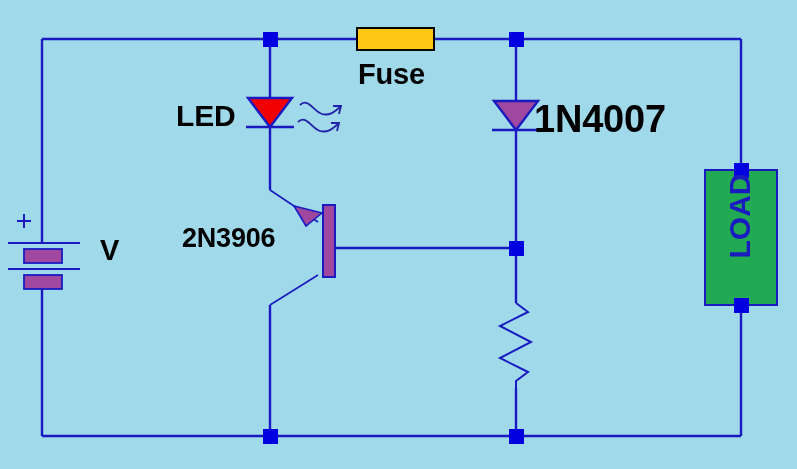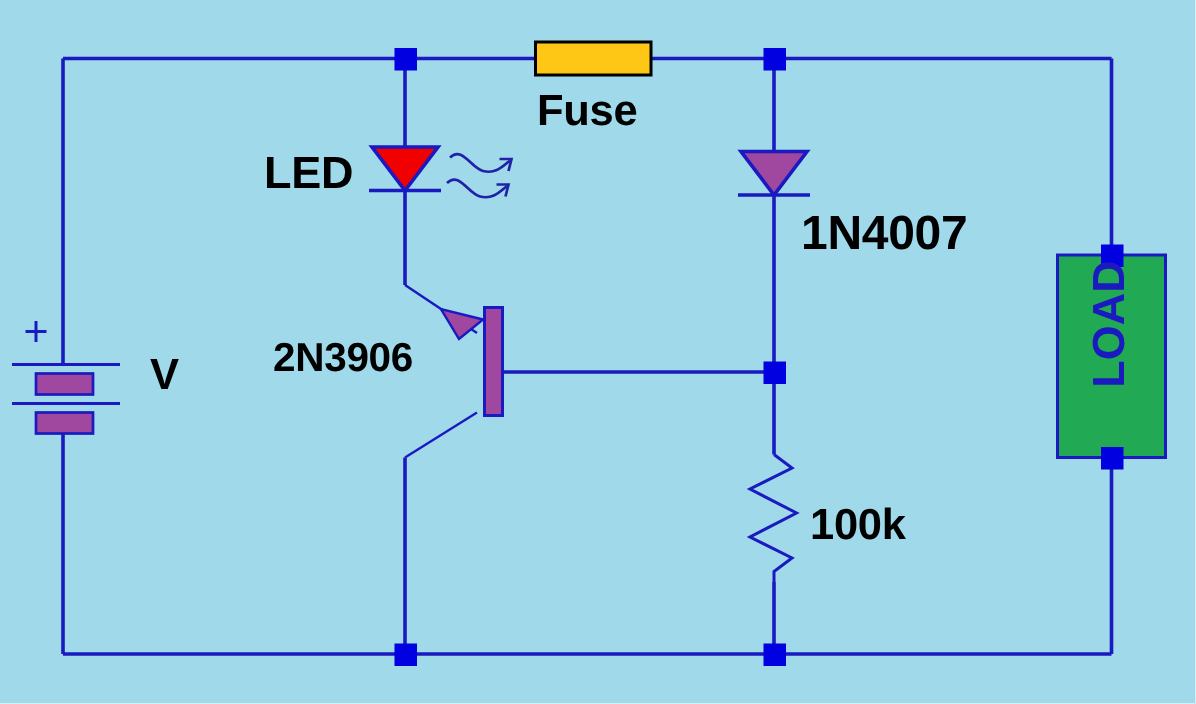--- a/index.html
+++ b/index.html
@@ -26,21 +26,21 @@
     position: absolute;
     font-family: "Liberation Sans", sans-serif;
     font-weight: bold;
     color: #000000;
     white-space: nowrap;
     line-height: 1;
     letter-spacing: -0.2px;
   }
   #lbl-led   { left: 176px; top: 101px; font-size: 30px; }
   #lbl-fuse  { left: 358px; top: 60px;  font-size: 29px; }
-  #lbl-diode { left: 534px; top: 100px; font-size: 32px; margin-top: 39px; }
+  #lbl-diode { left: 534px; top: 100px; font-size: 38px; }
   #lbl-trans { left: 182px; top: 225px; font-size: 27px; }
   #lbl-res   { left: 540px; top: 336px; font-size: 29px; }
   #lbl-v     { left: 100px; top: 236px; font-size: 29px; }
   #lbl-load {
     position: absolute;
     left: 690px;
     top: 196px;
     width: 110px;
     text-align: center;
     font-size: 30px;
@@ -161,17 +161,16 @@
       <rect x="263" y="429" width="15" height="15"></rect>
       <rect x="509" y="429" width="15" height="15"></rect>
     </g>
 
   </svg>
 
   <div class="lbl" id="lbl-fuse">Fuse</div>
   <div class="lbl" id="lbl-led">LED</div>
   <div class="lbl" id="lbl-diode">1N4007</div>
   <div class="lbl" id="lbl-trans">2N3906</div>
-  <div class="lbl" id="lbl-res">100k</div>
   <div class="lbl" id="lbl-v">V</div>
   <div id="lbl-load">LOAD</div>
 
 </div>
 
 </body></html>

